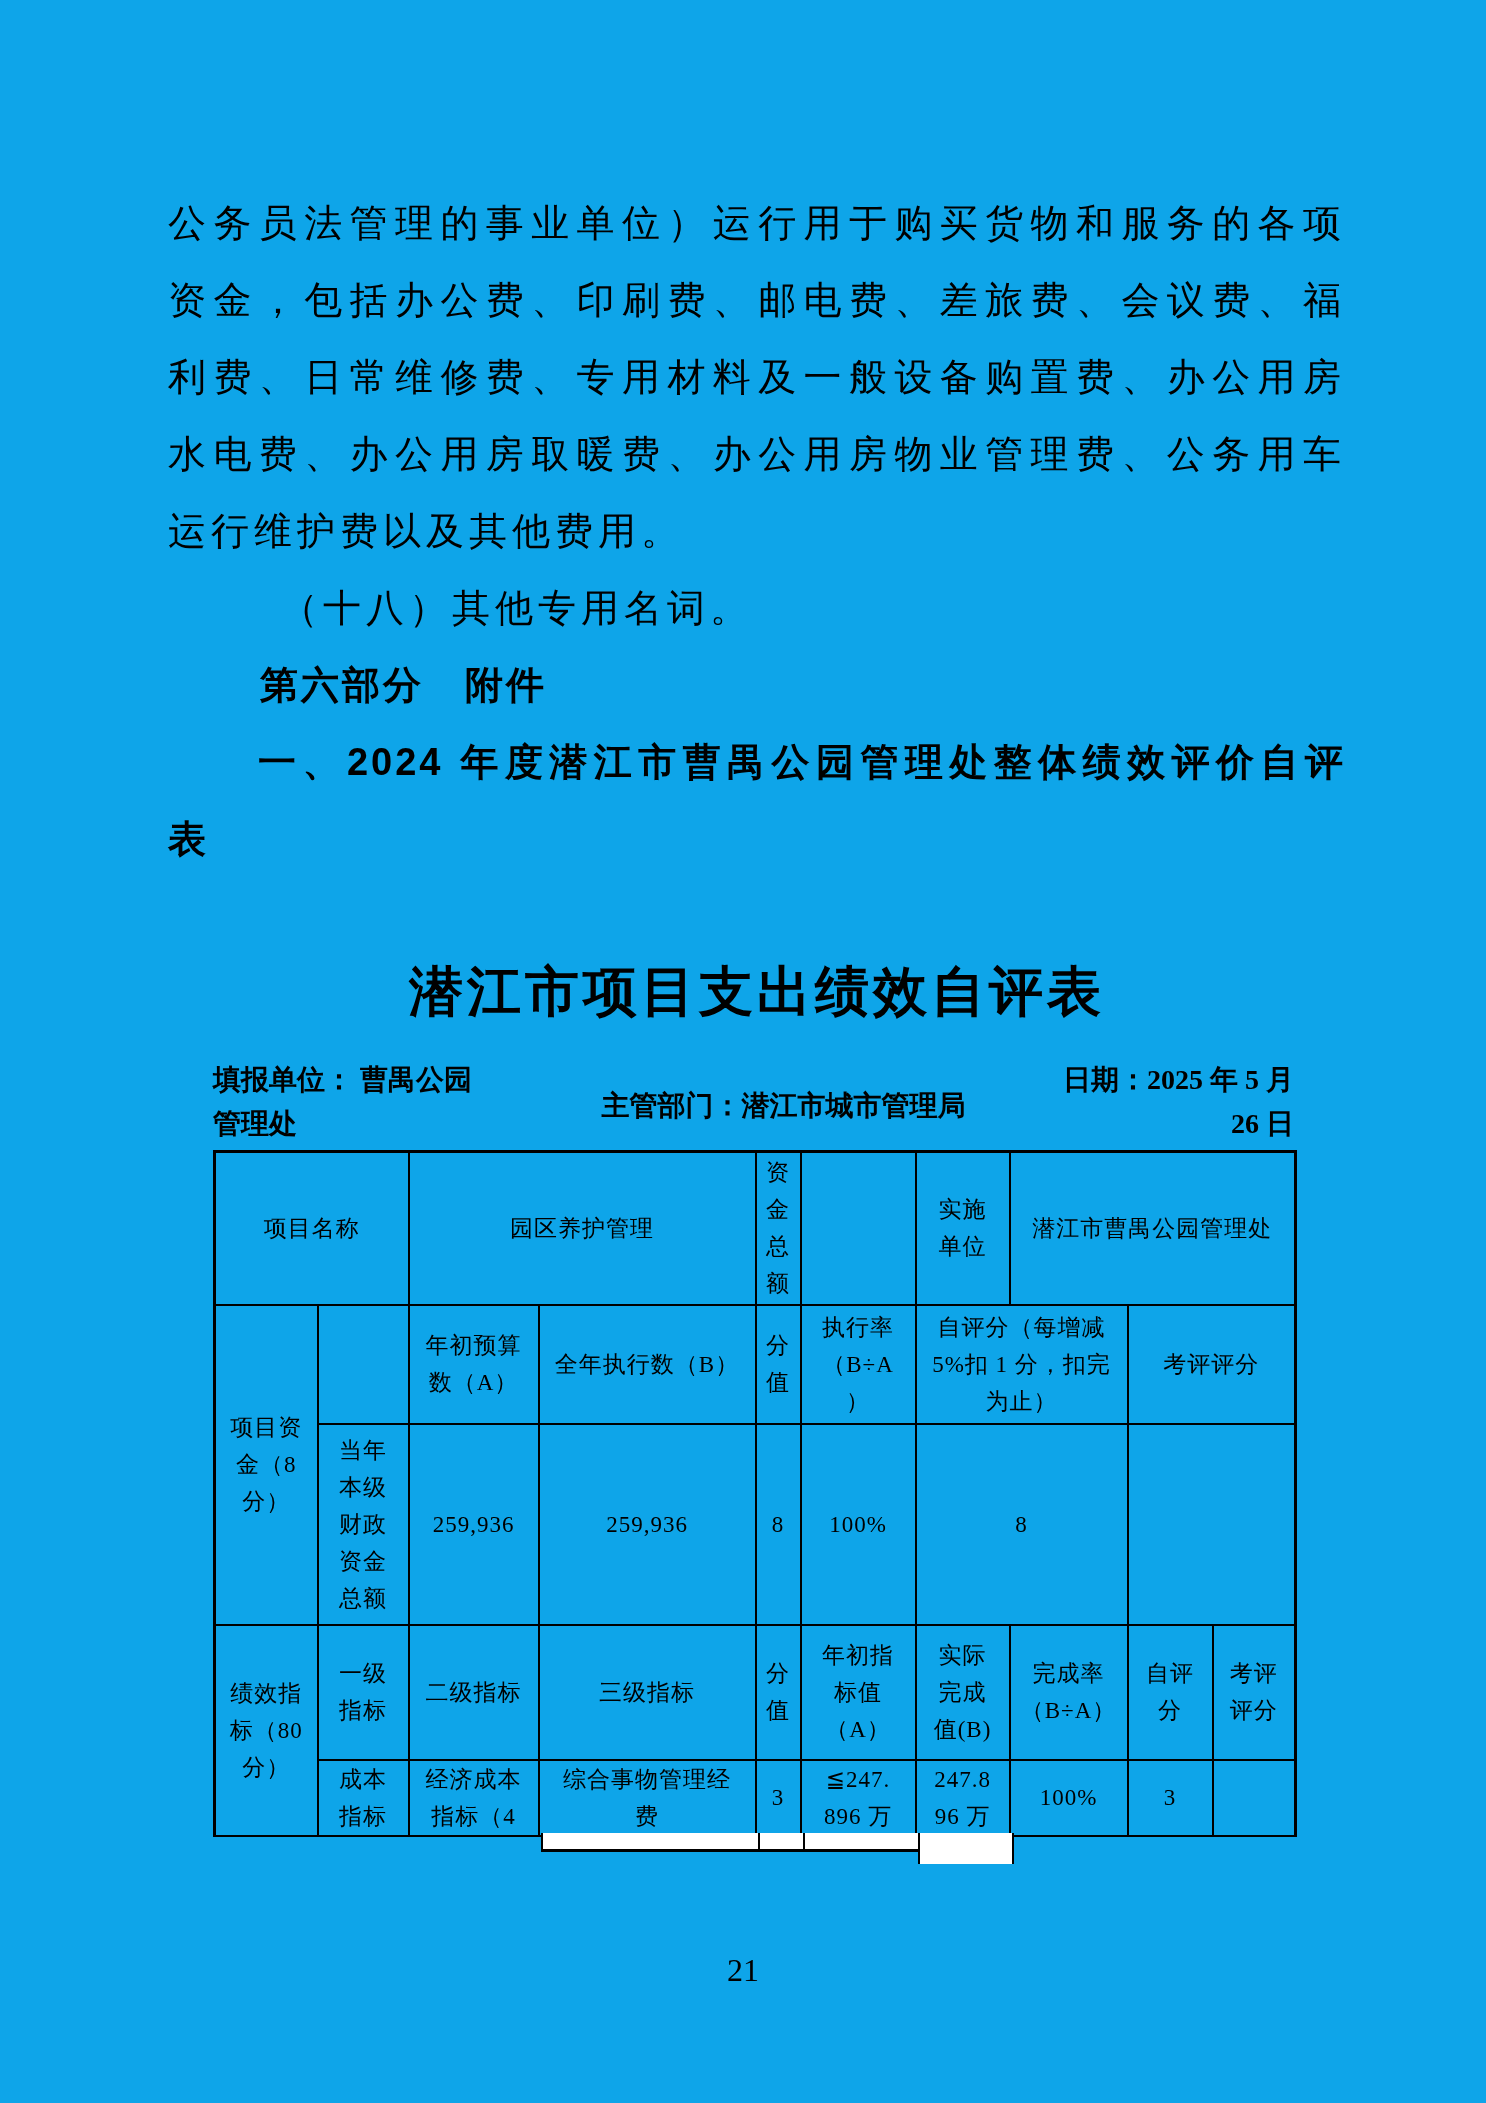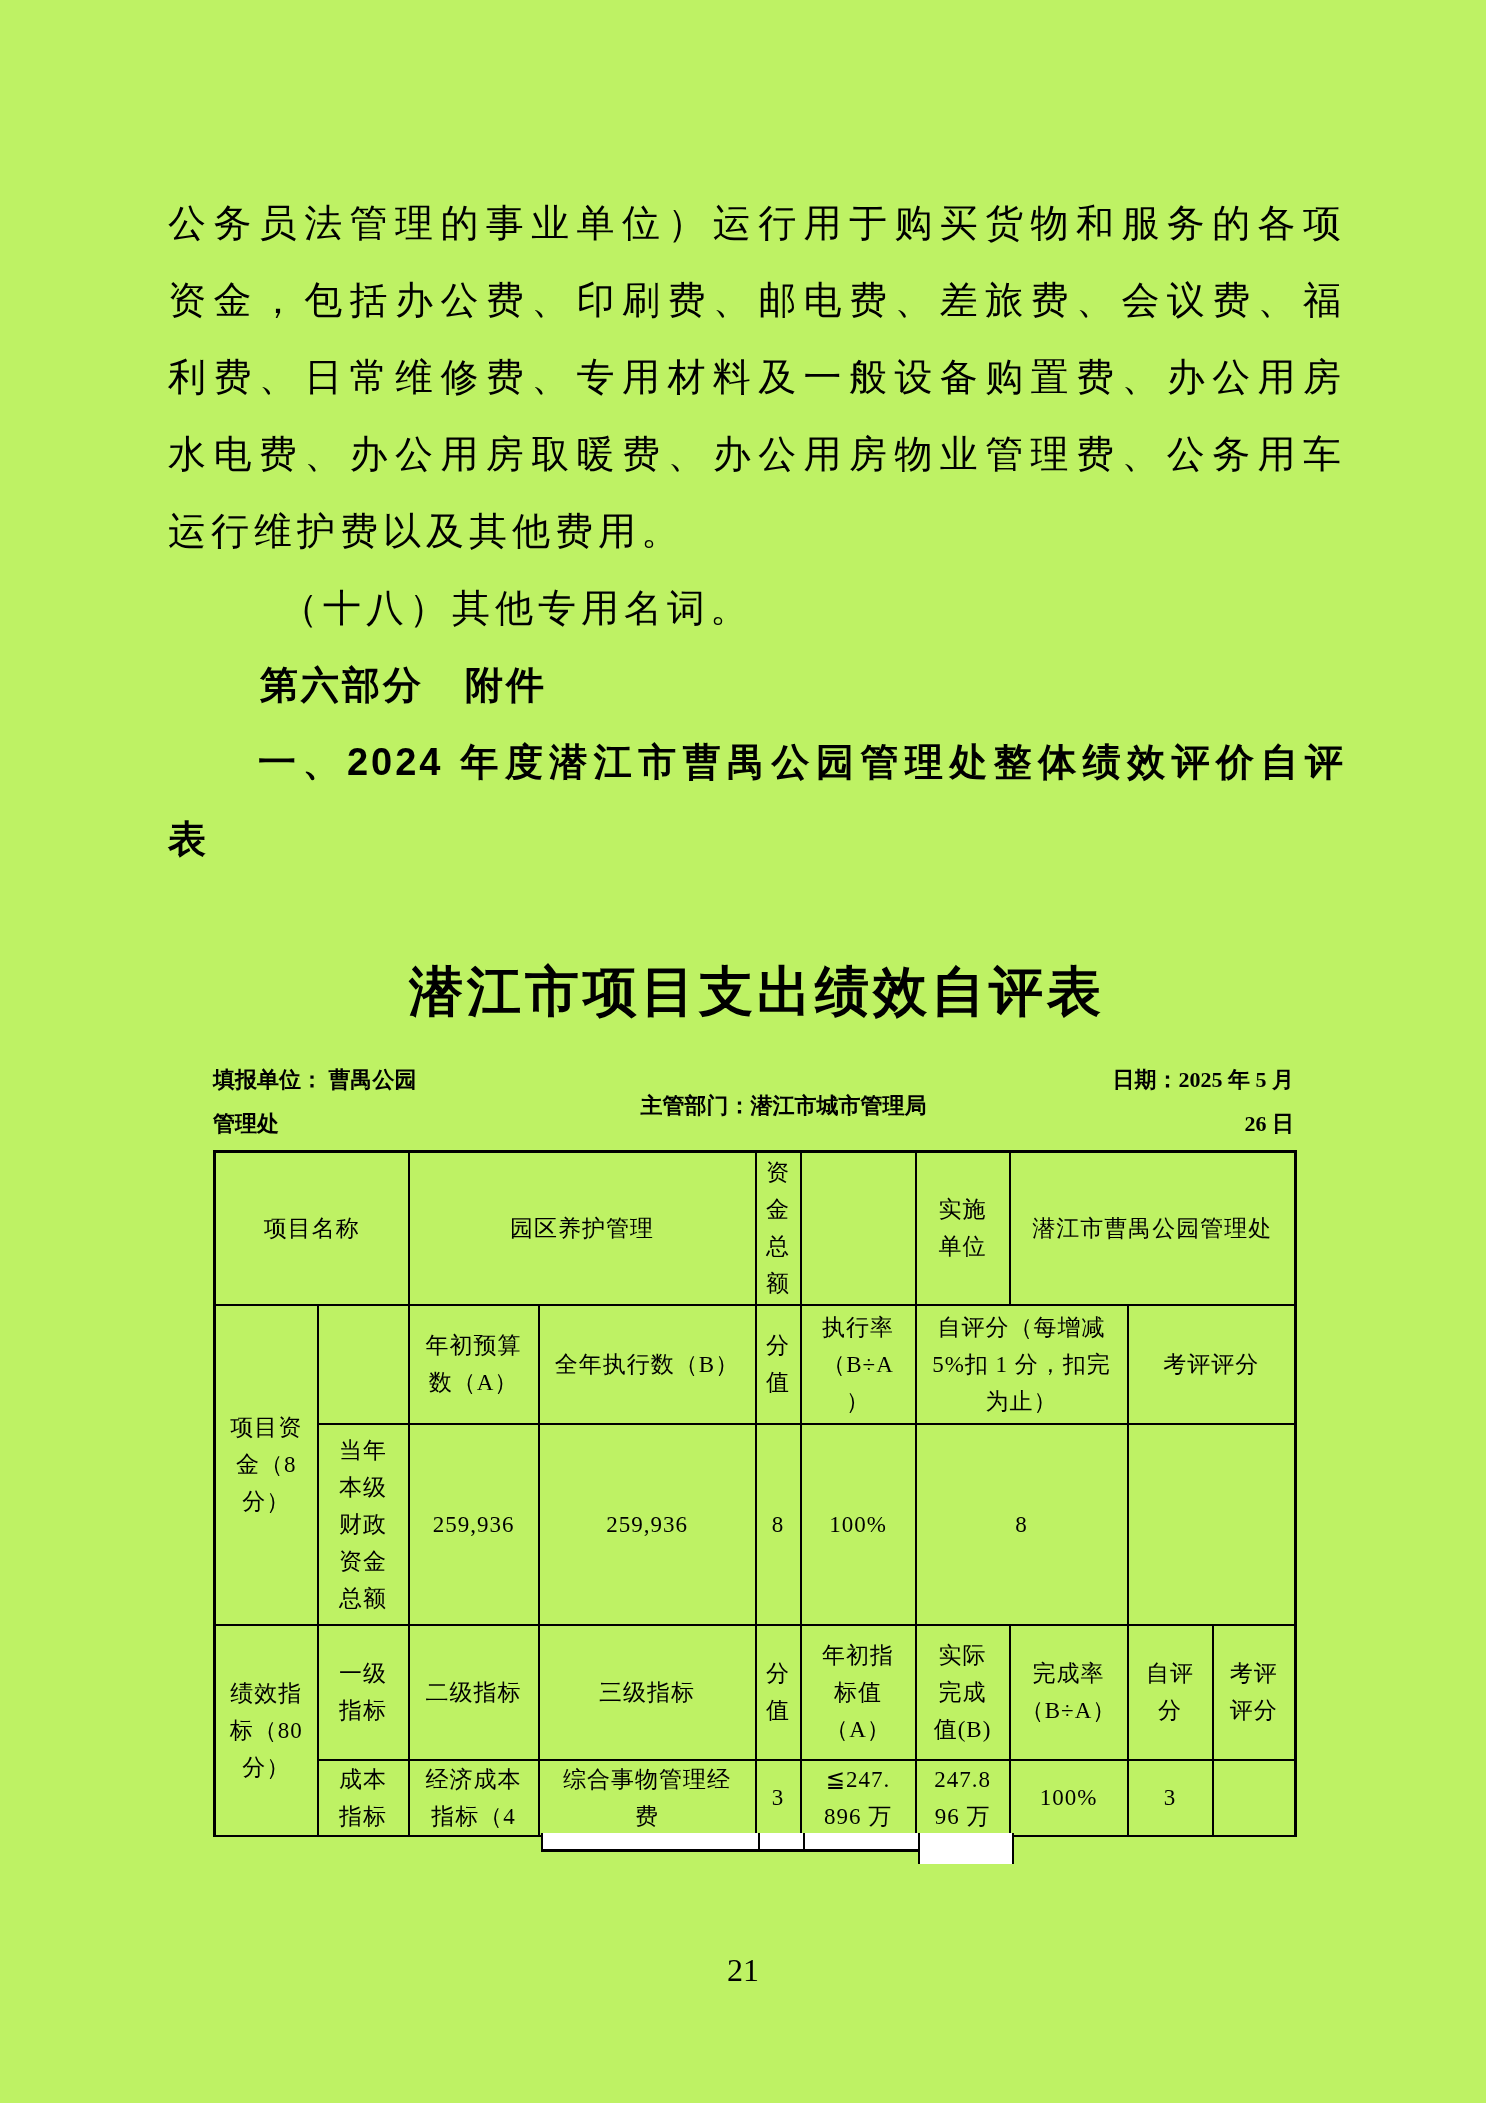--- a/index.html
+++ b/index.html
@@ -1,20 +1,20 @@
 <!DOCTYPE html>
 <html><head>
 <meta charset="utf-8">
 <style>
   html,body{margin:0;padding:0;background:#e8e8e8;}
   .page{
     position:relative;
     width:1486px;height:2103px;
     margin:0 auto;
-    background:#bef264;
+    background:#0ea5e9;
     color:#000;
     font-family:"Liberation Serif","DejaVu Serif",serif;
     overflow:hidden;
   }
   .content{position:absolute;left:168px;top:185px;width:1178px;}
   .text-block{font-size:38px;line-height:77px;}
   .bline{white-space:nowrap;}
   .jline{white-space:normal;text-align:justify;text-align-last:justify;letter-spacing:5px;}
   .pline{letter-spacing:5px;}
   .ind-a{padding-left:112px;}
@@ -28,21 +28,21 @@
     text-align:center;
     font-size:54px;
     font-weight:bold;
     letter-spacing:4px;
     line-height:60px;
   }
   .table-area{margin-left:45px;width:1081px;}
   .info-row{
     margin-top:36px;
     display:flex;
-    font-size:22px;
+    font-size:28px;
     font-weight:bold;
     line-height:44px;
     height:92px;
   }
   .info-left{width:330px;white-space:pre-line;}
   .info-center{flex:1;text-align:center;padding-top:26px;}
   .info-right{width:270px;white-space:pre-line;text-align:right;}
 
   .table-wrap{position:relative;}
   table.sheet{

